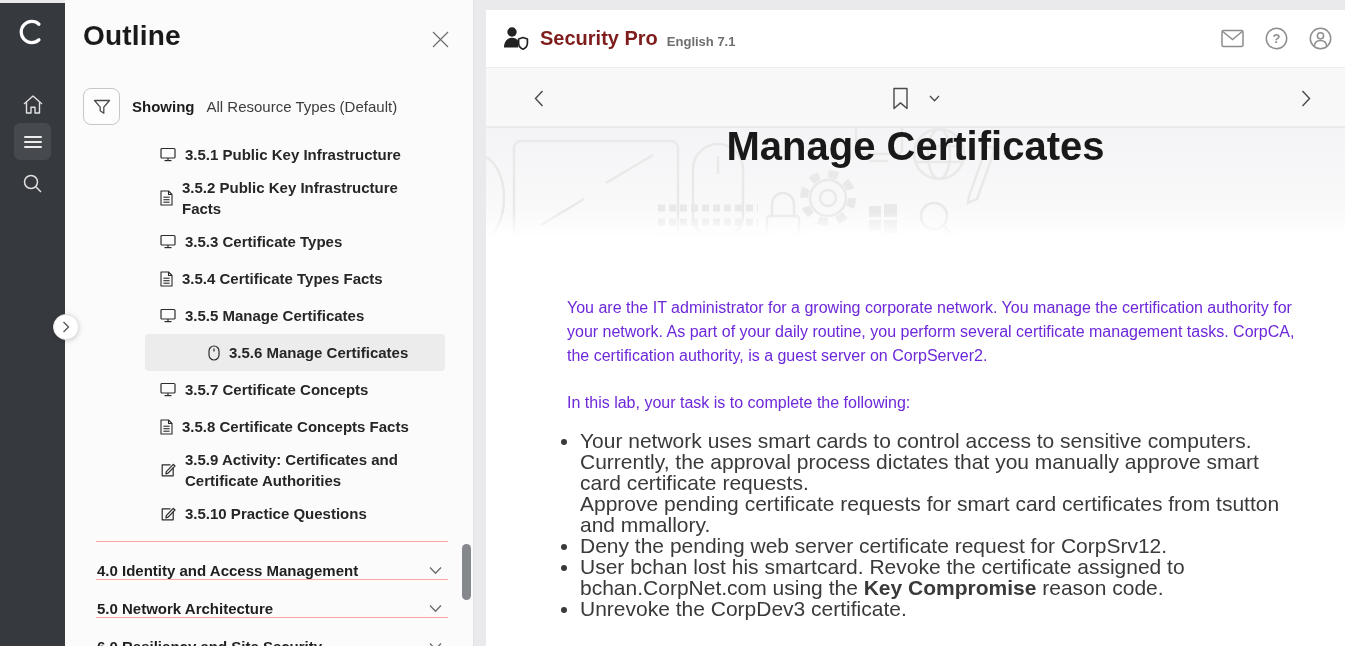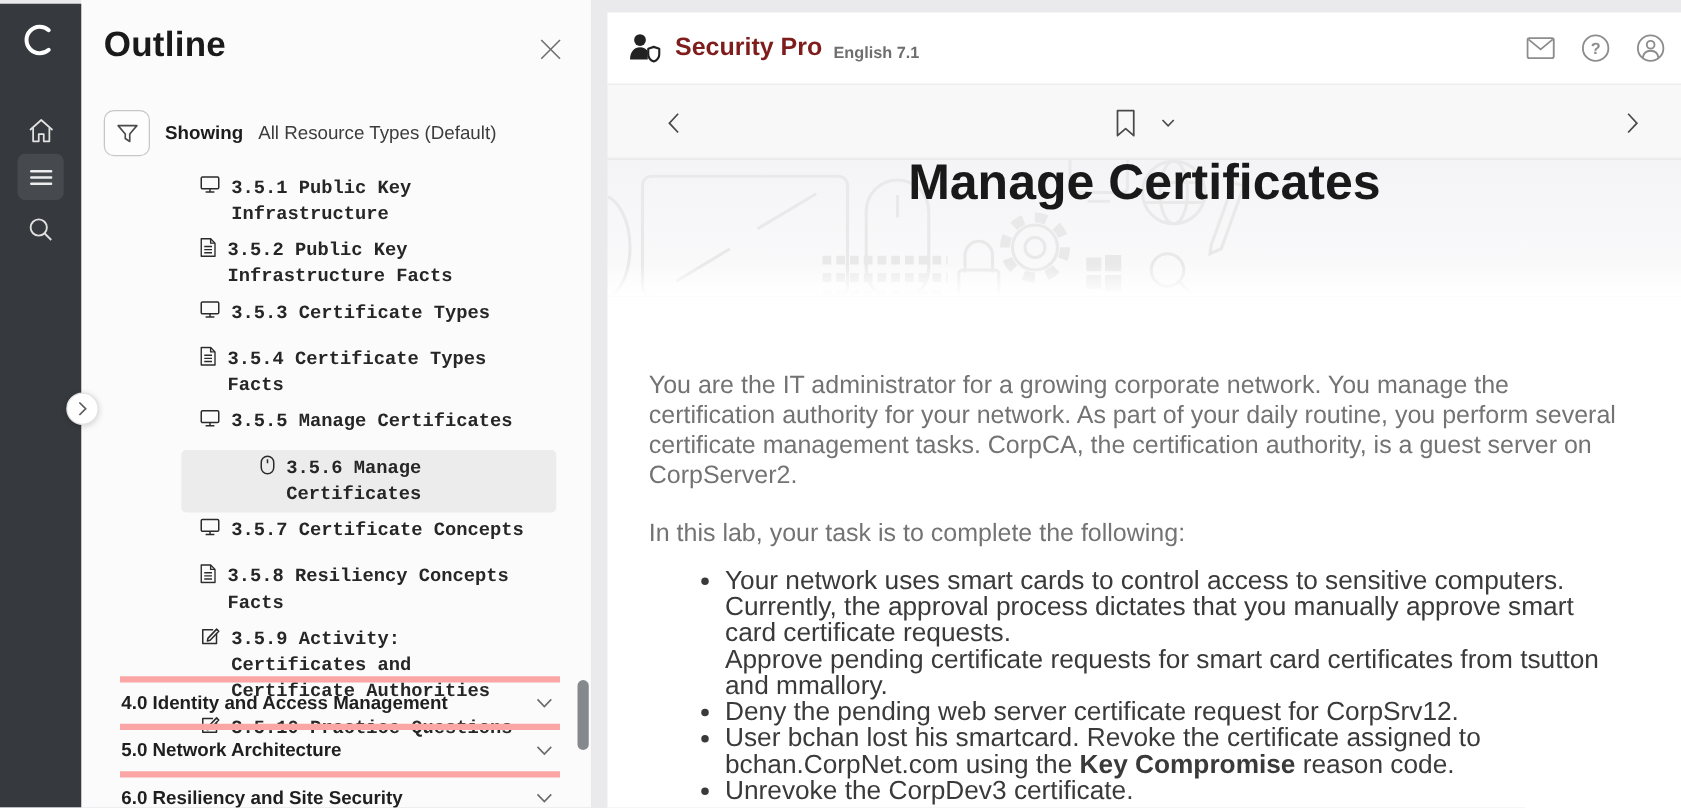--- a/index.html
+++ b/index.html
@@ -22,27 +22,27 @@
   
   .panel { position:absolute; left:65px; top:0; bottom:0; width:409px; background:#fbfbfc; border-right:1px solid #e2e2e4; z-index:2; }
   .panel-title { position:absolute; left:18px; top:20px; font-size:28px; font-weight:700; color:#1a1a1a; letter-spacing:.2px; }
   .panel-close { position:absolute; right:22px; top:28px; width:22px; height:22px; display:flex; align-items:center; justify-content:center; cursor:pointer; }
   .filter-row { position:absolute; left:18px; top:88px; display:flex; align-items:center; }
   .filter-btn { width:37px; height:37px; border:1px solid #c7c7c9; border-radius:8px; background:#fdfdfd; display:flex; align-items:center; justify-content:center; cursor:pointer; }
   .showing-label { font-size:15px; font-weight:700; color:#1c1c1c; margin-left:12px; }
   .filter-value { font-size:15px; color:#3c3c3c; margin-left:12px; }
 
   .outline-list { position:absolute; left:32px; top:136px; width:348px; list-style:none; }
-  .outline-item { display:flex; align-items:flex-start; min-height:37px; padding:4px 20px 4px 63px; border-radius:4px; cursor:pointer;font-family:Liberation Mono, monospace; }
+  .outline-item { display:flex; align-items:center; min-height:37px; padding:4px 20px 4px 63px; border-radius:4px; cursor:pointer; }
   .outline-item.selected { background:#ececec;margin-left:48px; }
   .outline-item .oi-icon { flex:0 0 auto; margin-right:9px; display:flex; align-items:center; }
   .outline-item .oi-label { font-size:15px; font-weight:600; color:#262626; line-height:21px; }
 
   .outline-sections { position:absolute; left:31px; top:541px; width:352px; list-style:none; }
-  .outline-section { height:38px; border-top:5px solid #fca5a5; display:flex; align-items:center; justify-content:space-between; padding:0 6px 0 1px; cursor:pointer; }
+  .outline-section { height:38px; border-top:1px solid #fca5a5; display:flex; align-items:flex-end; justify-content:space-between; padding:0 6px 0 1px; cursor:pointer; }
   .outline-section .os-label { font-size:15px; font-weight:700; color:#1f1f1f; }
 
   .scroll-thumb { position:absolute; right:2px; top:544px; width:9px; height:56px; border-radius:5px; background:#85898e; cursor:pointer; }
 
   
   .main { position:absolute; left:486px; top:0; right:0; bottom:0; }
   .main-header { position:absolute; top:10px; left:0; right:0; height:57px; background:#fff; }
   .brand { position:absolute; left:16px; top:0; height:57px; display:flex; align-items:center; }
   .brand-title { font-size:20px; font-weight:700; color:#7f1d1d; margin-left:10px; }
   .brand-edition { font-size:13px; font-weight:700; color:#6e6e6e; margin-left:9px; position:relative; top:3px; }
@@ -56,21 +56,21 @@
   .bookmark-btn, .bookmark-caret { display:flex; align-items:center; cursor:pointer; }
 
   
   .banner { position:absolute; top:128px; left:0; right:0; height:109px; background:linear-gradient(#f4f4f6,#fbfbfc); overflow:hidden; }
   .banner svg.watermark { position:absolute; inset:0; }
   .banner-fade { position:absolute; left:0; right:0; bottom:0; height:26px; background:linear-gradient(rgba(255,255,255,0),#ffffff); }
   .page-title { position:absolute; top:0; left:0; right:0; text-align:center; font-size:40px; font-weight:700; color:#191919; line-height:37px; }
 
   
   .content { position:absolute; top:237px; left:0; right:0; bottom:-60px; background:#fff; padding:59px 42px 0 33px; }
-  .content p { font-size:20px; line-height:24px; color:#737373; }
+  .content p { font-size:16px; line-height:24px; color:#6d28d9;margin-left:48px; }
   .content p + p { margin-top:23px; }
   .task-list { margin-top:15px; padding-left:61px; }
   .task-list li { font-size:21px; line-height:21px; color:#3a3a3a; }
   .task-list li span { white-space:pre-line; }
   .task-list li b { font-weight:700; }
   .start-btn { margin-top:40px; margin-left:1px; width:94px; height:40px; background:#1d6e94; border:none; border-radius:4px;
     color:#fff; font-size:15px; font-weight:700; font-family:inherit; cursor:pointer; }
 </style>
 </head>
 <body>
@@ -204,21 +204,21 @@
       <li class="outline-item">
         <span class="oi-icon">
           <svg width="13" height="16" viewBox="0 0 13 16" fill="none" stroke="#2b2b2b" stroke-width="1.1" stroke-linejoin="round">
             <path d="M1 1 h7.5 L12 4.5 V15 H1 Z"></path>
             <path d="M8.5 1 V4.5 H12"></path>
             <line x1="3.4" y1="7.2" x2="9.6" y2="7.2"></line>
             <line x1="3.4" y1="9.7" x2="9.6" y2="9.7"></line>
             <line x1="3.4" y1="12.2" x2="9.6" y2="12.2"></line>
           </svg>
         </span>
-        <span class="oi-label">3.5.8 Resiliency Concepts Facts</span>
+        <span class="oi-label">3.5.8 Certificate Concepts Facts</span>
       </li>
       <li class="outline-item">
         <span class="oi-icon">
           <svg width="16" height="16" viewBox="0 0 16 16" fill="none" stroke="#2b2b2b" stroke-width="1.2" stroke-linejoin="round">
             <path d="M10.5 2.8 H2.2 V13.8 H13.2 V5.8"></path>
             <path d="M6.3 9.7 L13.3 2.3 L15 4 L8.1 11.2 L5.9 11.8 Z"></path>
           </svg>
         </span>
         <span class="oi-label">3.5.9 Activity: Certificates and Certificate Authorities</span>
       </li>

